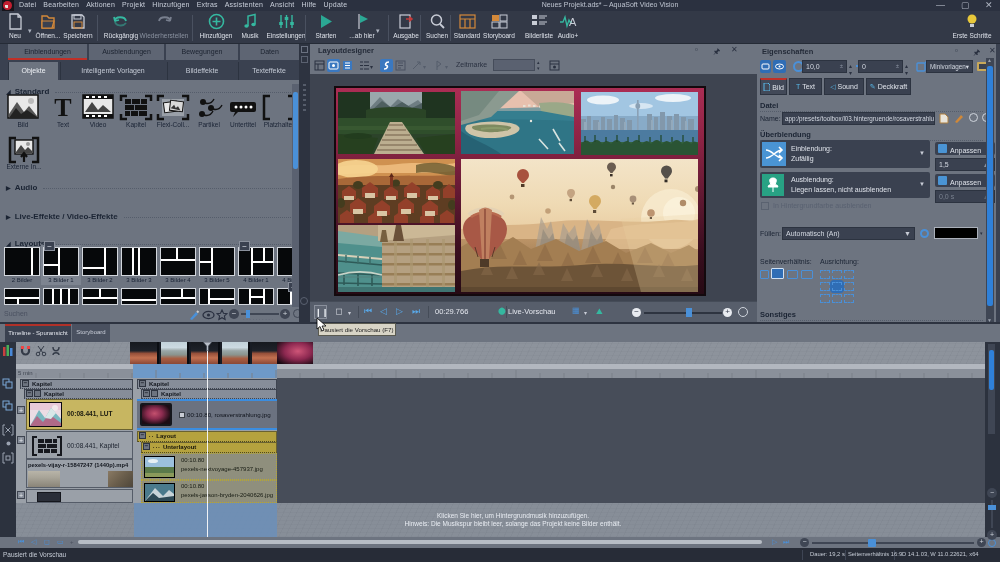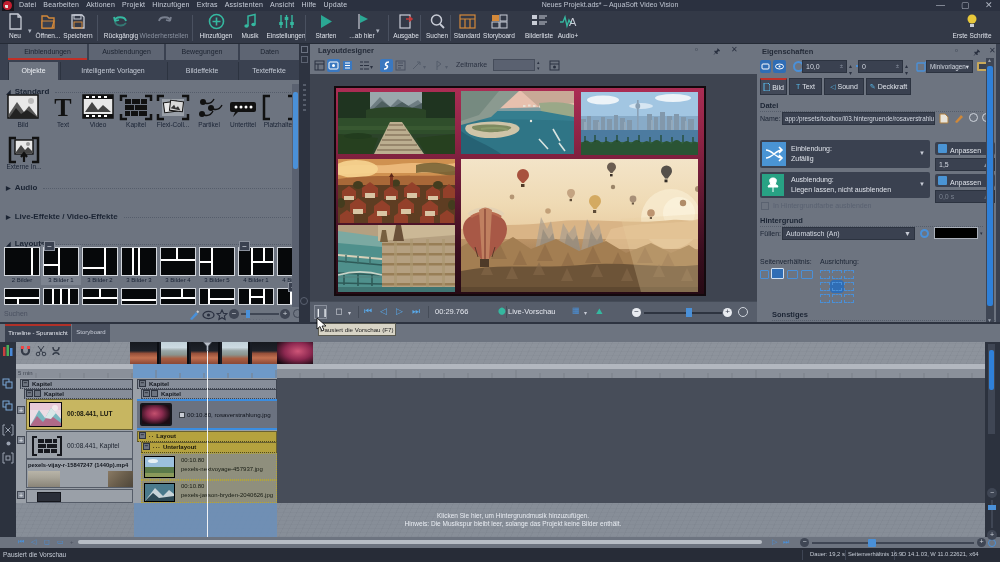--- a/index.html
+++ b/index.html
@@ -897,20 +897,21 @@
   <div class="abs" style="left:25px;top:68px;width:153px;height:13px;background:#3a4150;border:1px solid #2c3340;color:#d4d9e2;font-size:6.3px;line-height:12px;padding-left:2px;overflow:hidden;white-space:nowrap;">app:/presets/toolbox/l03.hintergruende/rosaverstrahlung.</div>
   <svg class="abs" style="left:181px;top:68px;" width="12" height="13" viewBox="0 0 12 13">
       <path d="M2 2 h5 l3 3 v6 h-8 z" fill="#e8e4da" stroke="#b08040"></path>
     </svg>
   <svg class="abs" style="left:196px;top:68px;" width="12" height="13" viewBox="0 0 12 13">
       <path d="M2 10 L8 3 l2 2 -6 6 z" fill="#d08838"></path>
     </svg>
   <div class="abs" style="left:212px;top:69px;width:9px;height:9px;border-radius:50%;border:1.5px solid #cfd4dc;"></div>
   <div class="abs" style="left:225px;top:69px;width:9px;height:9px;border-radius:50%;border:1.5px solid #cfd4dc;"></div>
 
+  <div class="rsec" style="top:86px;">Überblendung</div>
   <div class="abs" style="left:3px;top:96px;width:170px;height:28px;background:#3a4150;border-radius:2px;">
     <div class="abs" style="left:2px;top:2px;width:24px;height:24px;background:#4a94d4;">
         <svg style="position:absolute;left:2px;top:2px;" width="20" height="20" viewBox="0 0 20 20">
           <path d="M2 6 C8 6 12 14 18 14 M2 14 C8 14 12 6 18 6 M15 3 l3 3 -3 3 M15 11 l3 3 -3 3" fill="none" stroke="#fff" stroke-width="1.6"></path>
         </svg>
       </div>
     <div style="position:absolute;left:31px;top:4px;font-size:7px;color:#dfe3ea;line-height:10px;">Einblendung:<br>Zufällig</div>
     <span style="position:absolute;right:5px;top:10px;font-size:6px;color:#c8ccd6;">▼</span>
   </div>
   <div class="abs" style="left:178px;top:98px;width:60px;height:13px;background:#3a4150;border-radius:2px;color:#dfe3ea;font-size:7px;line-height:12px;"><span style="background:#4a94d4;display:inline-block;width:9px;height:9px;margin:2px 3px 0 3px;border-radius:1px;"></span>Anpassen</div>
@@ -922,21 +923,20 @@
         </svg>
       </div>
     <div style="position:absolute;left:31px;top:3px;font-size:7px;color:#dfe3ea;line-height:10px;">Ausblendung:<br>Liegen lassen, nicht ausblenden</div>
     <span style="position:absolute;right:5px;top:9px;font-size:6px;color:#c8ccd6;">▼</span>
   </div>
   <div class="abs" style="left:178px;top:130px;width:60px;height:13px;background:#3a4150;border-radius:2px;color:#dfe3ea;font-size:7px;line-height:12px;"><span style="background:#4a94d4;display:inline-block;width:9px;height:9px;margin:2px 3px 0 3px;border-radius:1px;"></span>Anpassen</div>
   <div class="rinput" style="left:178px;top:146px;width:60px;color:#7a8290;">0,0 s<span style="float:right;color:#5a6270;">▴▾</span></div>
   <div class="abs" style="left:4px;top:158px;width:8px;height:8px;border:1px solid #5a6270;"></div>
   <span style="position:absolute;left:16px;top:158px;font-size:7px;color:#596170;">In Hintergrundfarbe ausblenden</span>
 
-  <div class="rsec" style="top:172px;">Hintergrund</div>
   <span style="position:absolute;left:3px;top:186px;font-size:7px;color:#1b2433;">Füllen:</span>
   <div class="rinput" style="left:25px;top:183px;width:133px;">Automatisch (An)<span style="float:right;color:#c8ccd6;">▼</span></div>
   <div class="abs" style="left:163px;top:185px;width:9px;height:9px;border-radius:50%;border:2px solid #4a90d8;"></div>
   <div class="abs" style="left:177px;top:183px;width:44px;height:12px;background:#000;border:1px solid #aab0ba;"></div>
   <span style="position:absolute;left:223px;top:186px;font-size:5px;color:#2a3140;">▾</span>
 
   <span style="position:absolute;left:3px;top:214px;font-size:7px;color:#1b2433;">Seitenverhältnis:</span>
   <span style="position:absolute;left:63px;top:214px;font-size:7px;color:#1b2433;">Ausrichtung:</span>
   <div class="ratio" style="left:3px;top:226px;width:9px;"></div>
   <div class="ratio sel" style="left:14px;top:224px;width:13px;"></div>
@@ -945,21 +945,21 @@
   <div class="agrid" style="left:63px;top:226px;"></div>
   <div class="agrid" style="left:75px;top:226px;"></div>
   <div class="agrid" style="left:87px;top:226px;"></div>
   <div class="agrid" style="left:63px;top:238px;"></div>
   <div class="agrid sel" style="left:75px;top:238px;"></div>
   <div class="agrid" style="left:87px;top:238px;"></div>
   <div class="agrid" style="left:63px;top:250px;"></div>
   <div class="agrid" style="left:75px;top:250px;"></div>
   <div class="agrid" style="left:87px;top:250px;"></div>
 
-  <div class="rsec" style="top:266px;margin-left:12px;">Sonstiges</div>
+  <div class="rsec" style="top:266px;">Sonstiges</div>
 
   <div class="abs" style="left:229px;top:14px;width:8px;height:266px;background:#3f4654;"></div>
   <div class="abs" style="left:230px;top:22px;width:6px;height:240px;background:#2f80d8;border-radius:2px;"></div>
   <span style="position:absolute;left:230px;top:13px;font-size:5px;color:#9aa0ac;">▲</span>
   <span style="position:absolute;left:230px;top:273px;font-size:5px;color:#9aa0ac;">▼</span>
   <div class="abs" style="left:239px;top:0;width:4px;height:286px;background:#3a4150;"></div>
 </div>
 
 <div id="timeline">
 

